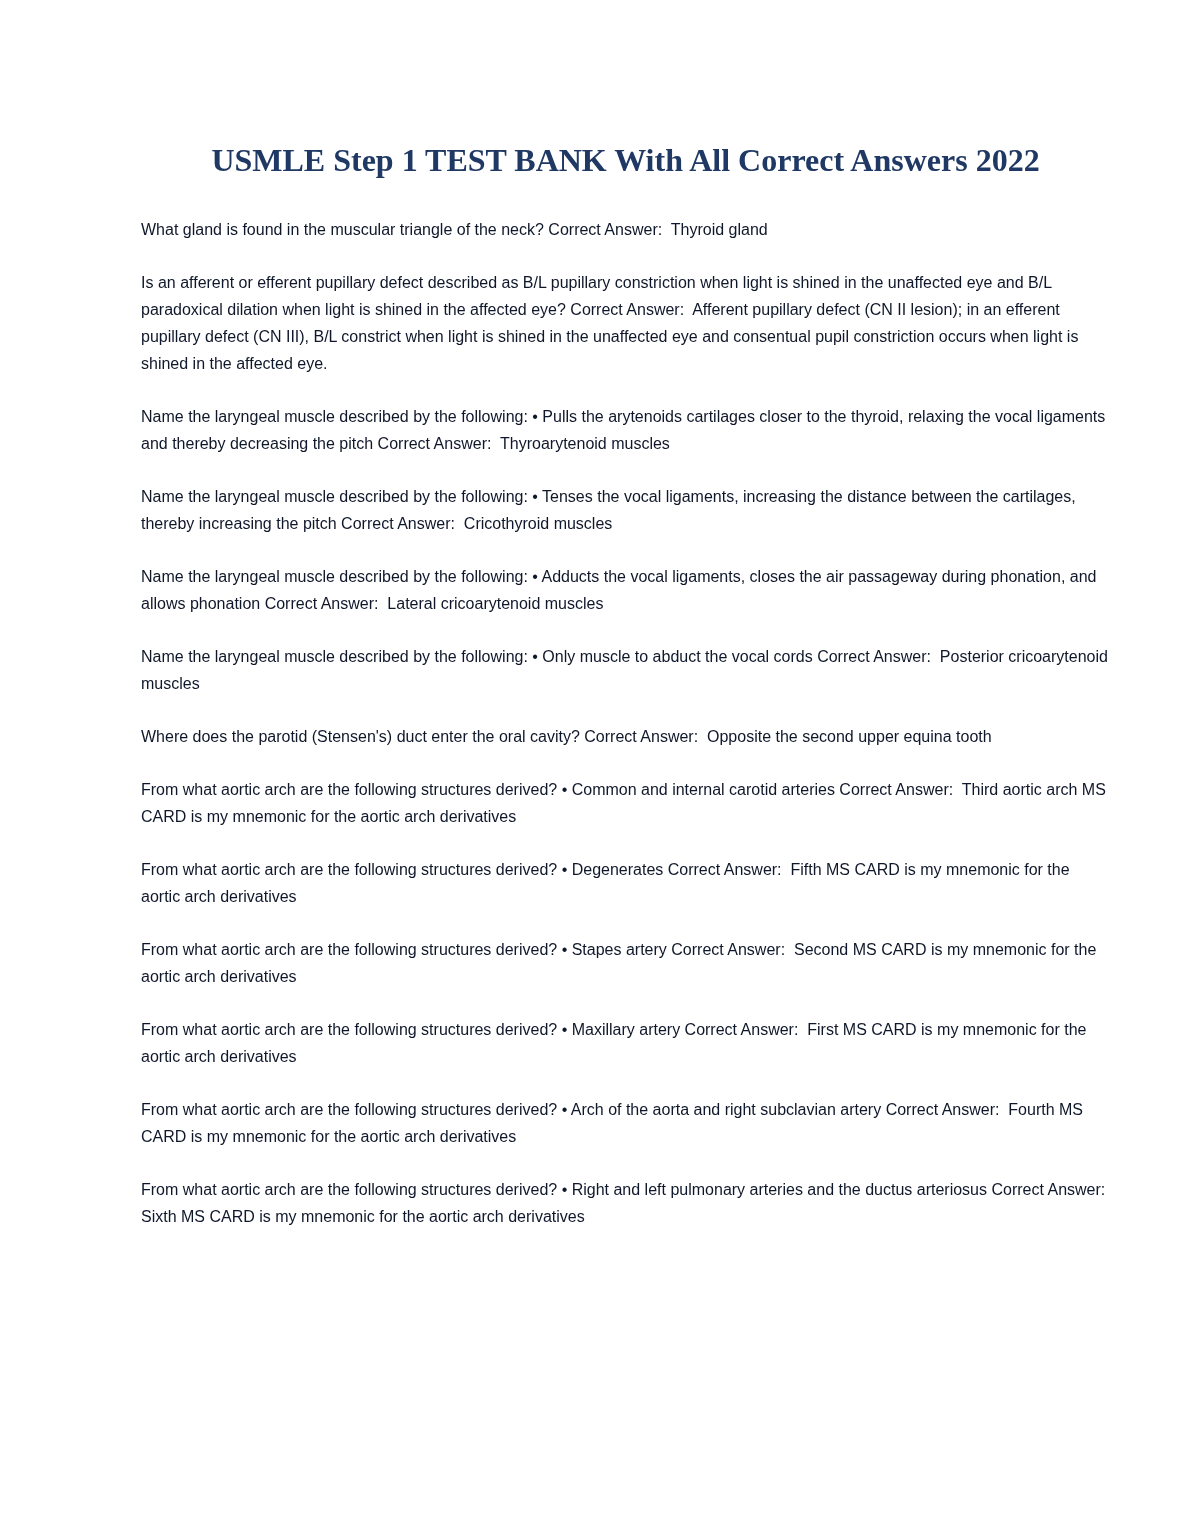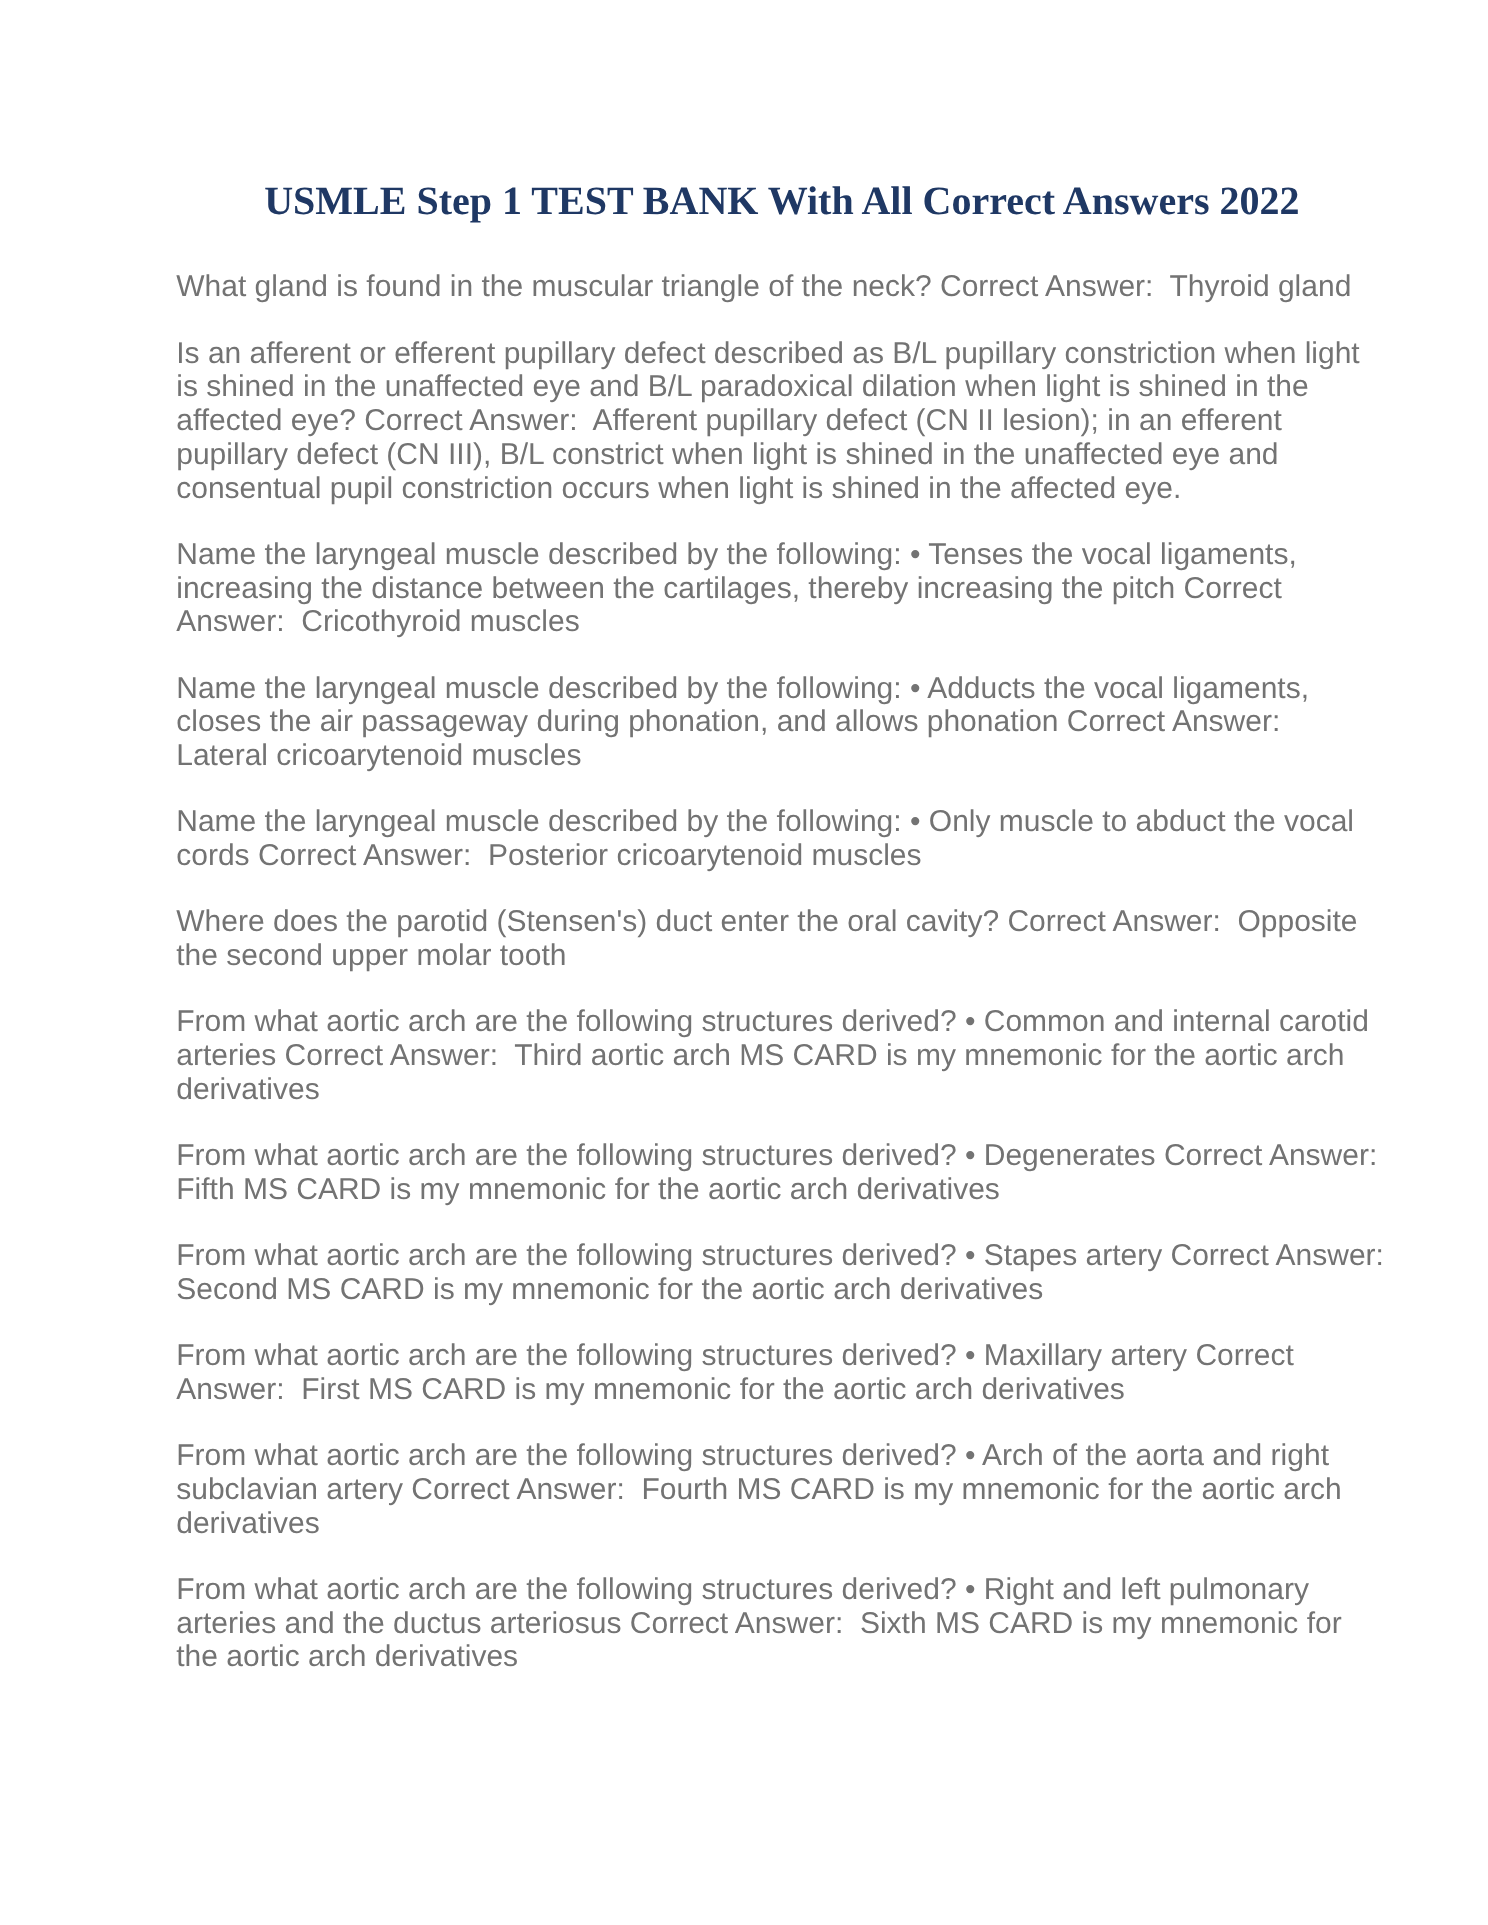--- a/index.html
+++ b/index.html
@@ -20,39 +20,40 @@
     font-family: "Liberation Serif", serif;
     font-weight: bold;
     font-size: 32px;
     line-height: 44px;
     text-align: center;
     color: #1f3864;
     margin: 0 0 34px 0;
   }
   .para {
     font-family: "Liberation Sans", sans-serif;
-    font-size: 24px;
+    font-size: 16px;
     line-height: 27px;
-    color: #737373;
+    color: #0f172a;
     margin: 0 0 26px 0;
     white-space: pre-wrap;
     text-align: left;
   }
 </style>
 </head>
 <body>
 
 <div class="page">
   <h1 class="doc-title">USMLE Step 1 TEST BANK With All Correct Answers 2022</h1>
 
   <p class="para">What gland is found in the muscular triangle of the neck? Correct Answer:  Thyroid gland</p>
   <p class="para">Is an afferent or efferent pupillary defect described as B/L pupillary constriction when light is shined in the unaffected eye and B/L paradoxical dilation when light is shined in the affected eye? Correct Answer:  Afferent pupillary defect (CN II lesion); in an efferent pupillary defect (CN III), B/L constrict when light is shined in the unaffected eye and consentual pupil constriction occurs when light is shined in the affected eye.</p>
+  <p class="para">Name the laryngeal muscle described by the following: • Pulls the arytenoids cartilages closer to the thyroid, relaxing the vocal ligaments and thereby decreasing the pitch Correct Answer:  Thyroarytenoid muscles</p>
   <p class="para">Name the laryngeal muscle described by the following: • Tenses the vocal ligaments, increasing the distance between the cartilages, thereby increasing the pitch Correct Answer:  Cricothyroid muscles</p>
   <p class="para">Name the laryngeal muscle described by the following: • Adducts the vocal ligaments, closes the air passageway during phonation, and allows phonation Correct Answer:  Lateral cricoarytenoid muscles</p>
   <p class="para">Name the laryngeal muscle described by the following: • Only muscle to abduct the vocal cords Correct Answer:  Posterior cricoarytenoid muscles</p>
-  <p class="para">Where does the parotid (Stensen's) duct enter the oral cavity? Correct Answer:  Opposite the second upper molar tooth</p>
+  <p class="para">Where does the parotid (Stensen's) duct enter the oral cavity? Correct Answer:  Opposite the second upper equina tooth</p>
   <p class="para">From what aortic arch are the following structures derived? • Common and internal carotid arteries Correct Answer:  Third aortic arch MS CARD is my mnemonic for the aortic arch derivatives</p>
   <p class="para">From what aortic arch are the following structures derived? • Degenerates Correct Answer:  Fifth MS CARD is my mnemonic for the aortic arch derivatives</p>
   <p class="para">From what aortic arch are the following structures derived? • Stapes artery Correct Answer:  Second MS CARD is my mnemonic for the aortic arch derivatives</p>
   <p class="para">From what aortic arch are the following structures derived? • Maxillary artery Correct Answer:  First MS CARD is my mnemonic for the aortic arch derivatives</p>
   <p class="para">From what aortic arch are the following structures derived? • Arch of the aorta and right subclavian artery Correct Answer:  Fourth MS CARD is my mnemonic for the aortic arch derivatives</p>
   <p class="para">From what aortic arch are the following structures derived? • Right and left pulmonary arteries and the ductus arteriosus Correct Answer:  Sixth MS CARD is my mnemonic for the aortic arch derivatives</p>
 </div>
 
 </body></html>

